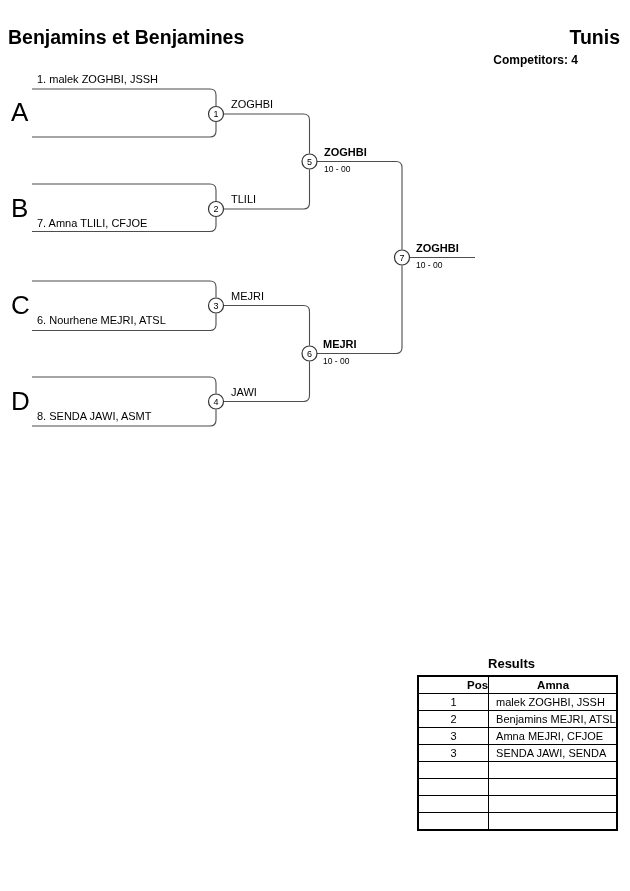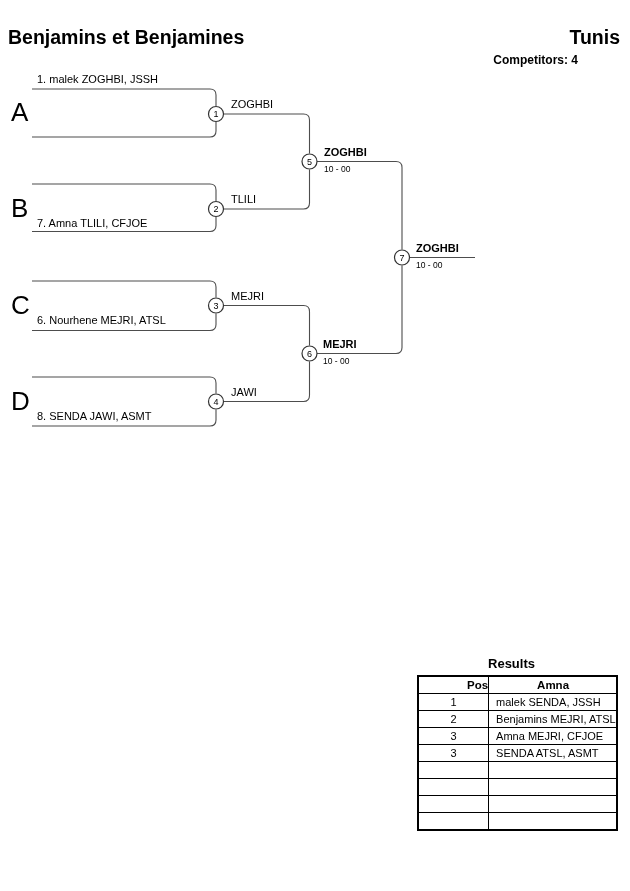--- a/index.html
+++ b/index.html
@@ -130,33 +130,33 @@
   <table class="results">
     <thead>
       <tr>
         <th class="col-pos">Pos</th>
         <th class="col-name-h">Amna</th>
       </tr>
     </thead>
     <tbody>
       <tr>
         <td class="col-pos">1</td>
-        <td class="col-name">malek SENDA, JSSH</td>
+        <td class="col-name">malek ZOGHBI, JSSH</td>
       </tr>
       <tr>
         <td class="col-pos">2</td>
         <td class="col-name">Benjamins MEJRI, ATSL</td>
       </tr>
       <tr>
         <td class="col-pos">3</td>
         <td class="col-name">Amna MEJRI, CFJOE</td>
       </tr>
       <tr>
         <td class="col-pos">3</td>
-        <td class="col-name">SENDA ATSL, ASMT</td>
+        <td class="col-name">SENDA JAWI, SENDA</td>
       </tr>
       <tr>
         <td class="col-pos"></td>
         <td class="col-name"></td>
       </tr>
       <tr>
         <td class="col-pos"></td>
         <td class="col-name"></td>
       </tr>
       <tr>

